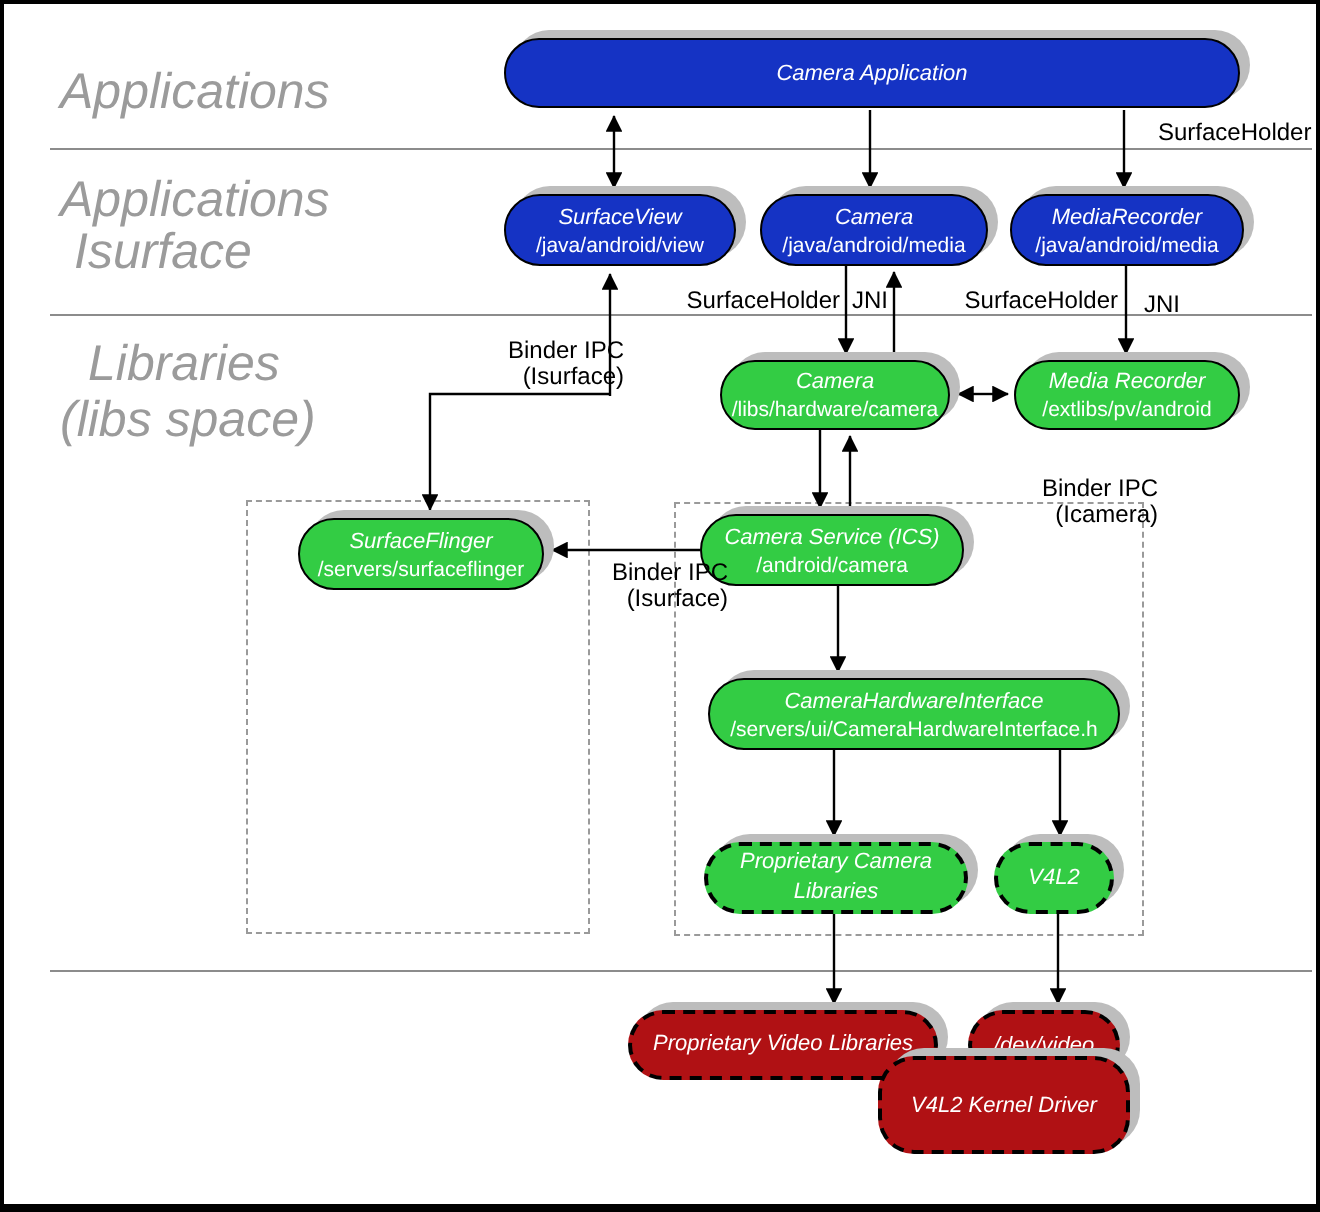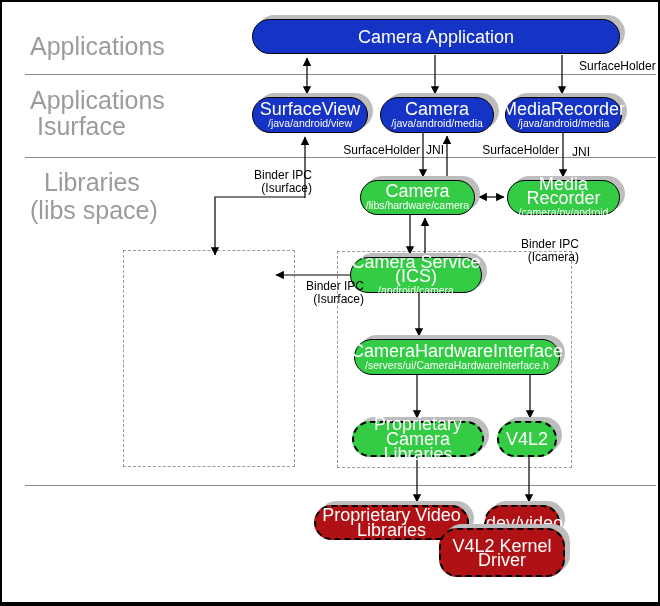--- a/index.html
+++ b/index.html
@@ -1,23 +1,23 @@
 <!DOCTYPE html>
 <html style="--blue: #1533c4; --green: #33cc44; --red: #b01114; --shadow: #bdbdbd; --section_label: #9b9b9b; --divider: #8c8c8c;"><head>
 <meta charset="utf-8">
 <style>
   html,body{margin:0;padding:0;background:#fff;font-family:"Liberation Sans",sans-serif;}
   .canvas{position:relative;width:660px;height:606px;box-sizing:border-box;
           border:2px solid #000;border-bottom-width:4px;background:#fff;overflow:hidden;}
   .divider{position:absolute;left:23px;width:631px;height:1px;background:var(--divider);}
-  .section-label{position:absolute;color:var(--section_label);font-size:25px;letter-spacing:0px;white-space:nowrap;}
+  .section-label{position:absolute;color:var(--section_label);font-size:25px;letter-spacing:0px;white-space:nowrap;font-style:italic;}
   .node{position:absolute;box-sizing:border-box;border-radius:18px;color:#fff;text-align:center;
         display:flex;flex-direction:column;justify-content:center;align-items:center;
         box-shadow:5px -4px 0 var(--shadow);border:1.5px solid #000;line-height:1;}
-  .node .t{font-size:18px;line-height:14px;}
+  .node .t{font-size:11px;line-height:14px;font-style:italic;}
   .node .s{font-size:10.5px;line-height:12px;margin-top:1px;}
   .blue{background:var(--blue);}
   .green{background:var(--green);}
   .red{background:var(--red);}
   .dashed-node{border:2px dashed #000;}
   .container-dashed{position:absolute;border:1px dashed #9a9a9a;box-sizing:border-box;background:transparent;}
   .small-label{position:absolute;font-size:12px;color:#000;white-space:nowrap;line-height:13px;}
   .small-label.center{text-align:right;}
   .small-label.right{text-align:right;}
   svg.wires{position:absolute;left:0;top:0;pointer-events:none;}
@@ -96,21 +96,25 @@
     <div class="t">MediaRecorder</div>
     <div class="s">/java/android/media</div>
   </div>
 
   <div class="node green" style="left:358px;top:178px;width:115px;height:35px">
     <div class="t">Camera</div>
     <div class="s">/libs/hardware/camera</div>
   </div>
   <div class="node green" style="left:505px;top:178px;width:113px;height:35px">
     <div class="t">Media Recorder</div>
-    <div class="s">/camera/pv/android</div>
+    <div class="s">/extlibs/pv/android</div>
+  </div>
+  <div class="node green" style="left:147px;top:257px;width:123px;height:36px">
+    <div class="t">SurfaceFlinger</div>
+    <div class="s">/servers/surfaceflinger</div>
   </div>
   <div class="node green" style="left:348px;top:255px;width:132px;height:36px">
     <div class="t">Camera Service (ICS)</div>
     <div class="s">/android/camera</div>
   </div>
   <div class="node green" style="left:352px;top:337px;width:206px;height:36px">
     <div class="t">CameraHardwareInterface</div>
     <div class="s">/servers/ui/CameraHardwareInterface.h</div>
   </div>
   <div class="node green dashed-node" style="left:350px;top:419px;width:132px;height:36px">

